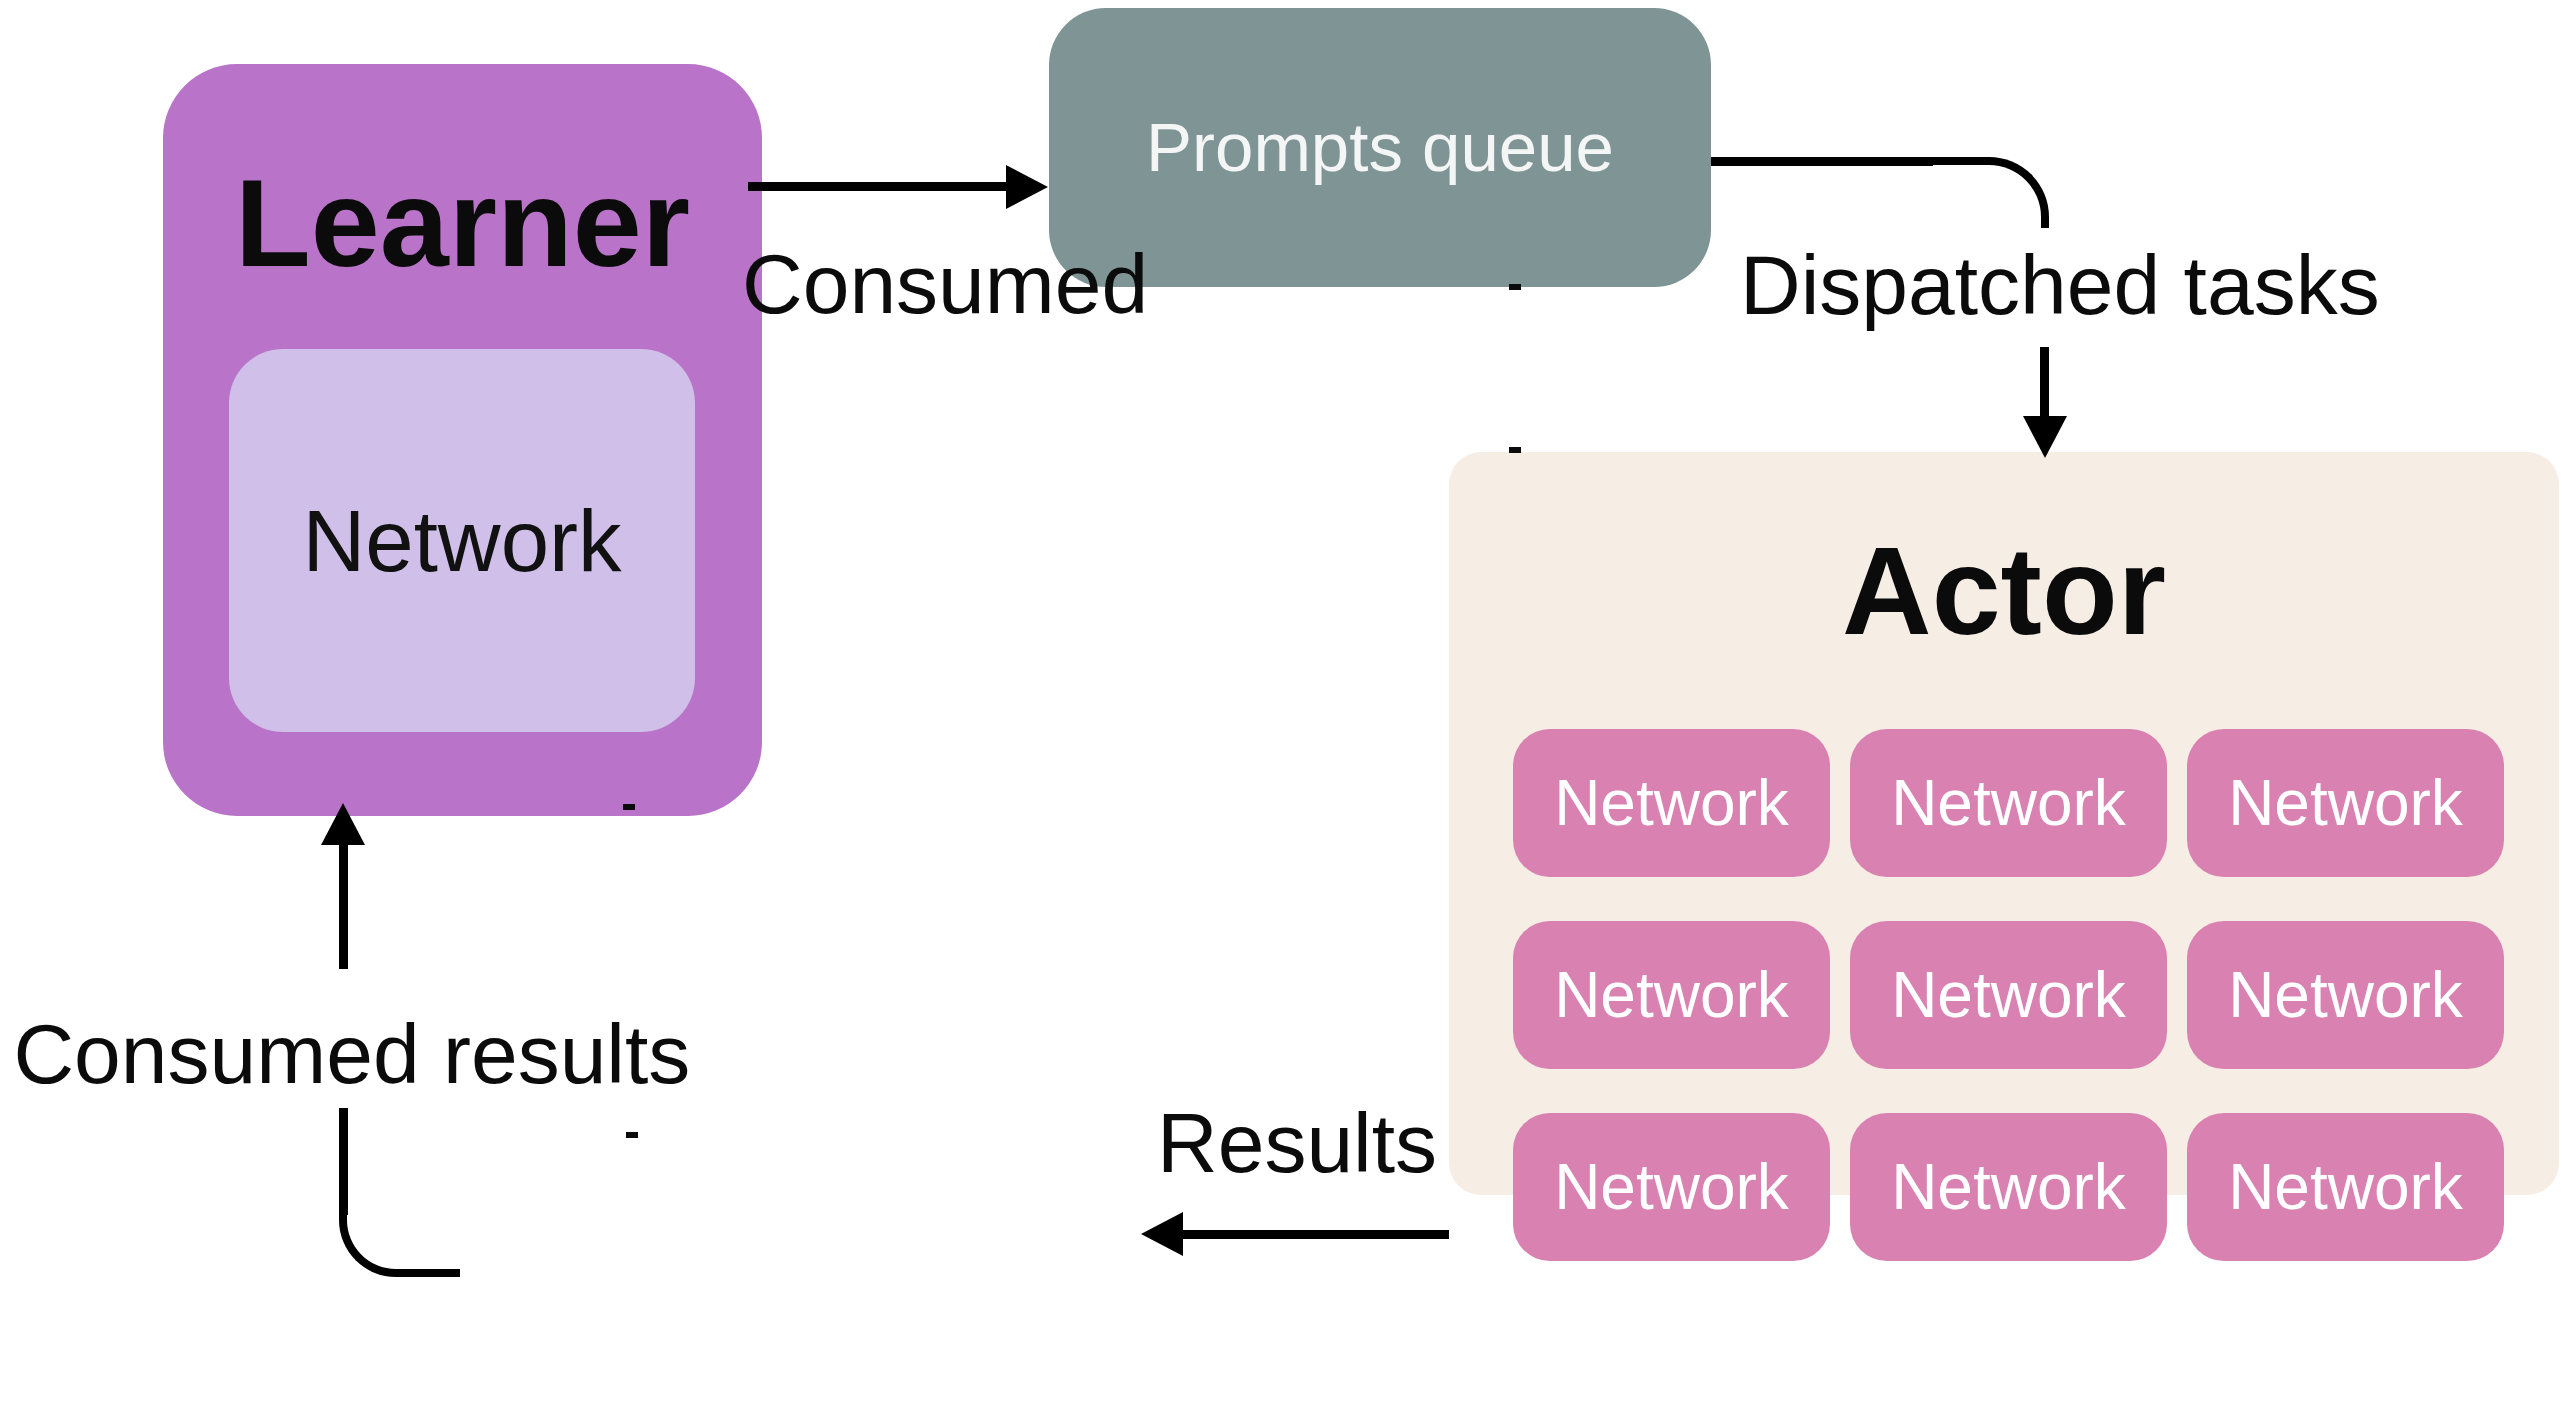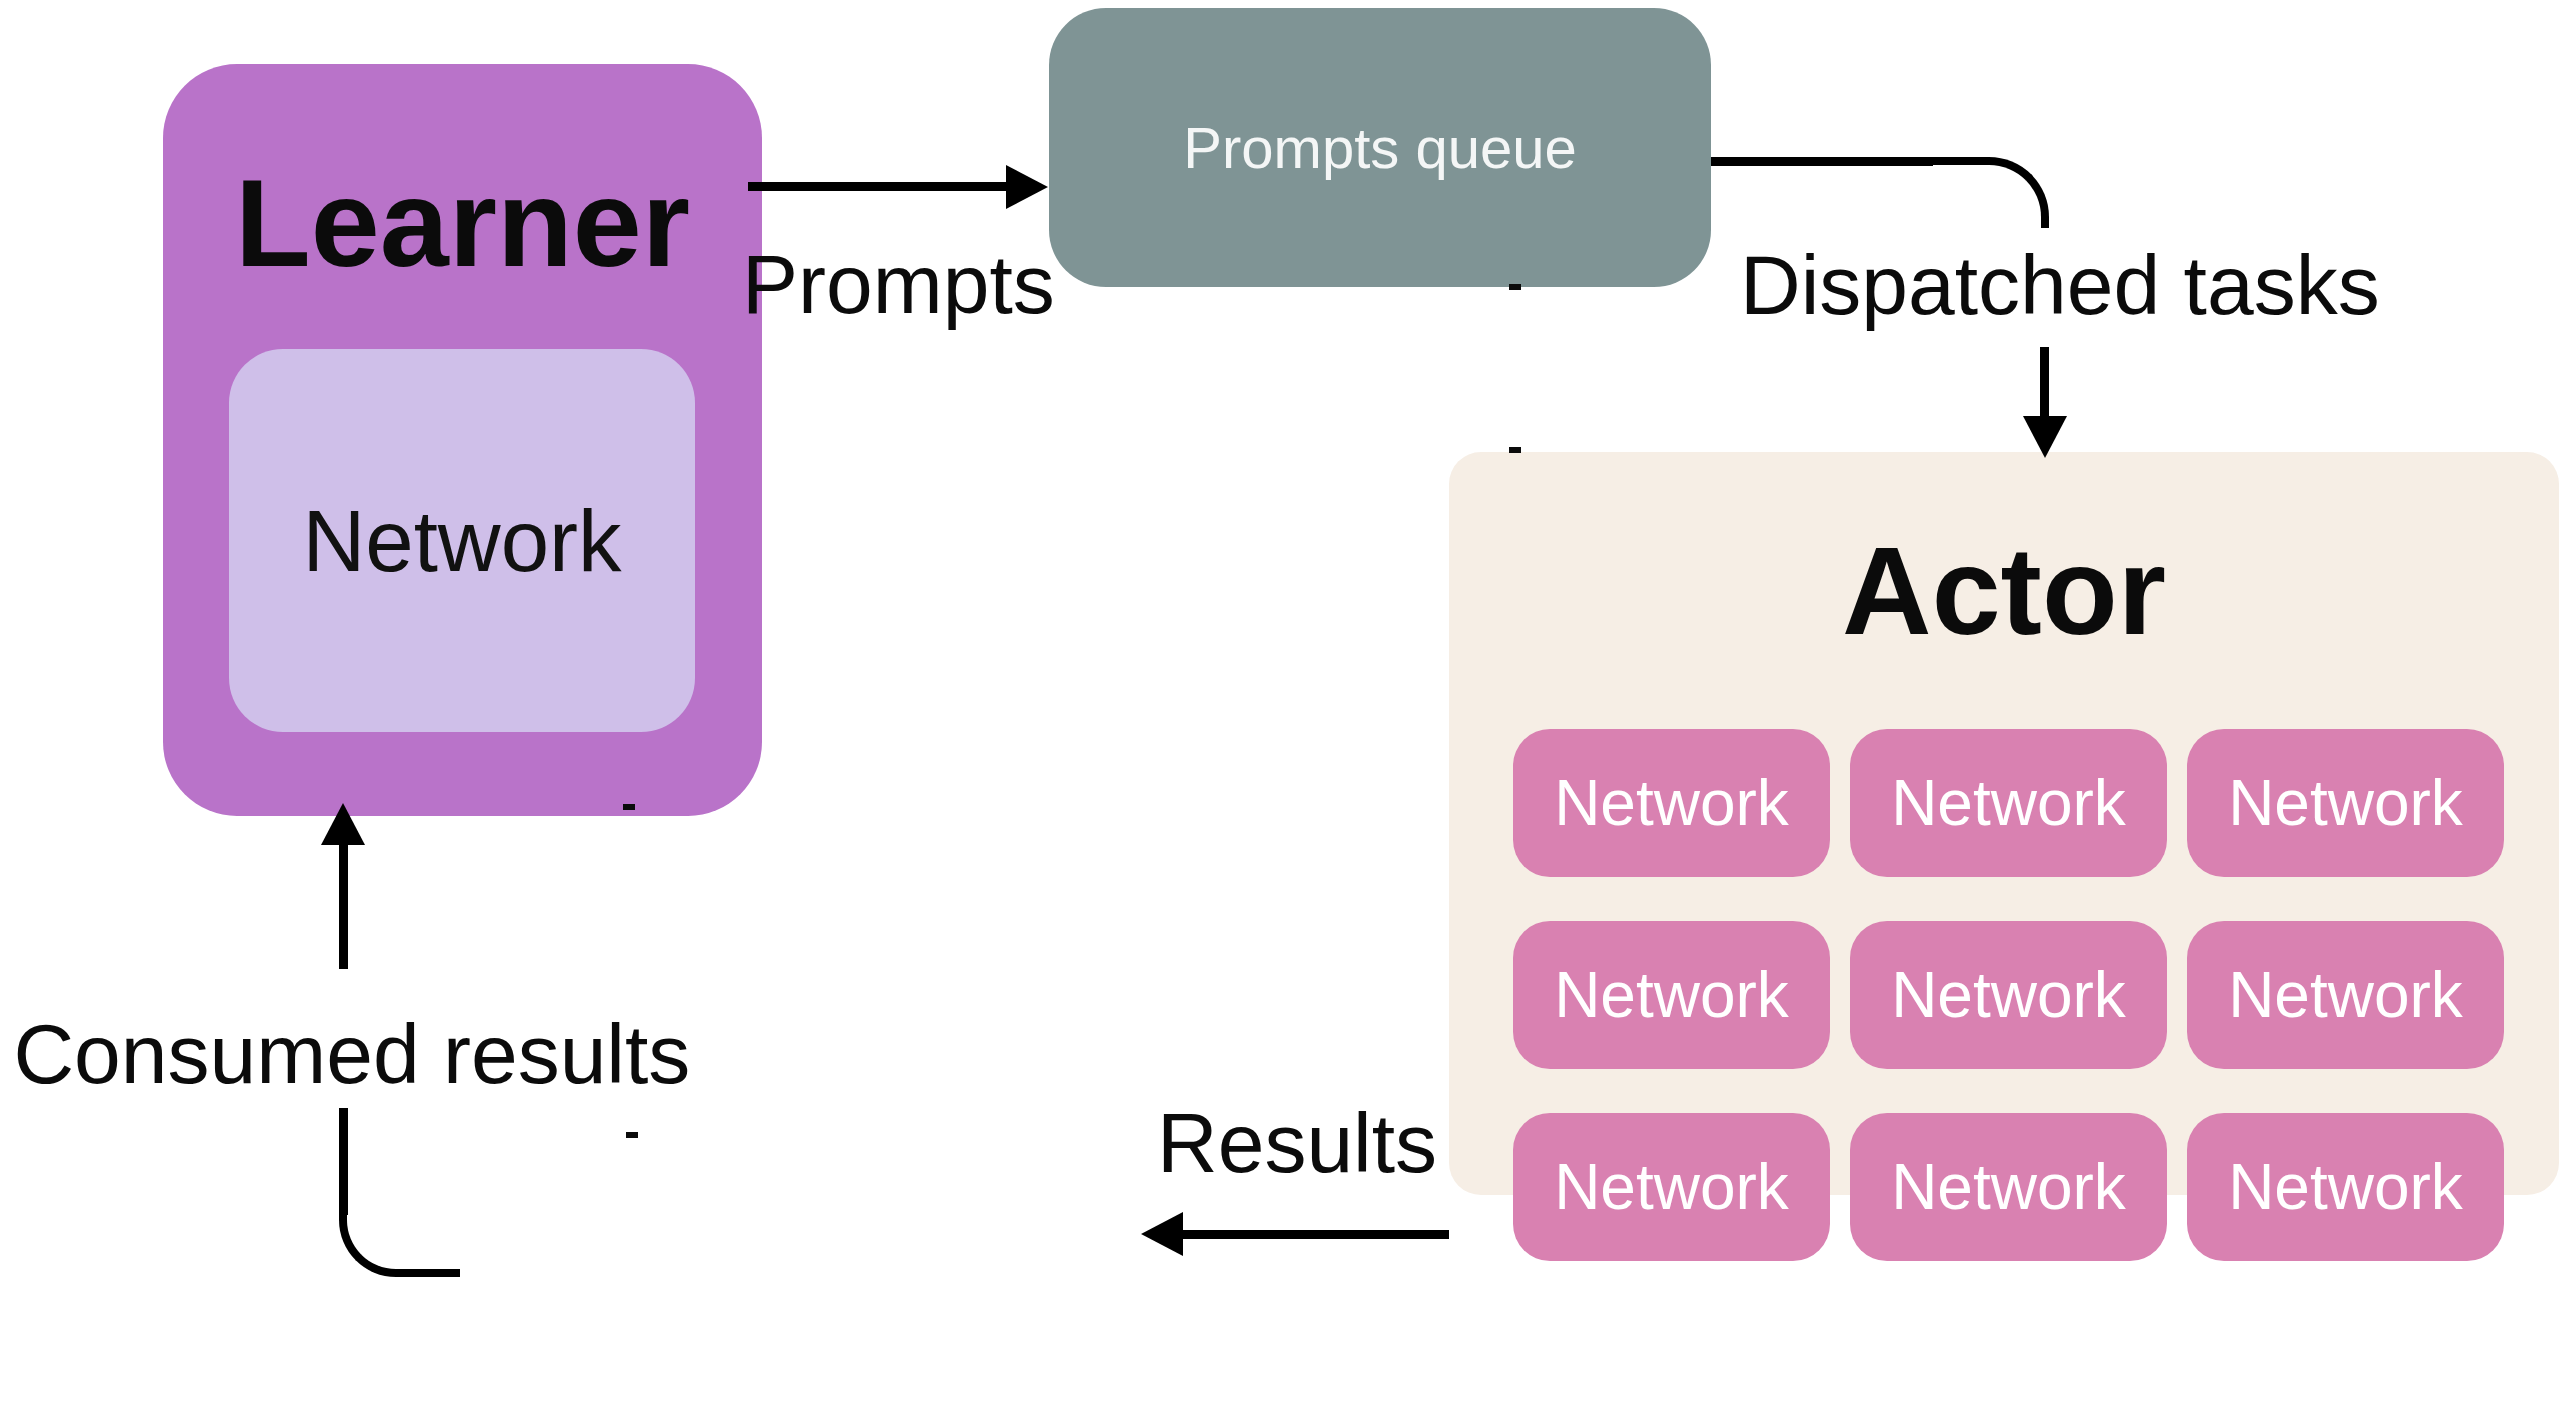--- a/index.html
+++ b/index.html
@@ -24,21 +24,21 @@
   }
   .learner-net{
     left:66px;top:285px;width:466px;height:383px;
     background:#cfbfe9;border-radius:54px;
     display:flex;align-items:center;justify-content:center;
     font-size:87px;color:#111;
   }
   .queue-box{
     background:#7f9495;border-radius:57px;
     display:flex;align-items:center;justify-content:center;
-    color:#f4f6f6;font-size:58px;
+    color:#f4f6f6;font-size:69px;
   }
   .prompts-queue{left:1049px;top:8px;width:662px;height:279px;}
   .results-queue{left:458px;top:1135px;width:678px;height:277px;}
   .actor-box{
     left:1449px;top:452px;width:1110px;height:743px;
     background:#f6eee5;border-radius:32px;
   }
   .actor-title{
     left:0;top:77px;width:100%;
     font-size:124px;font-weight:bold;color:#0b0b0b;
@@ -124,21 +124,21 @@
       <div class="net-cell">Network</div>
       <div class="net-cell">Network</div>
       <div class="net-cell">Network</div>
       <div class="net-cell">Network</div>
       <div class="net-cell">Network</div>
     </div>
   </div>
 
   <div class="abs line arrow-a-line"></div>
   <div class="abs arrow-a-head"></div>
-  <div class="abs edge-label label-prompts">Prompts</div>
+  <div class="abs edge-label label-prompts">Consumed</div>
 
   <div class="abs line conn-b-h"></div>
   <div class="abs conn-b-corner"></div>
   <div class="abs edge-label label-dispatched">Dispatched tasks</div>
   <div class="abs line conn-b-v2"></div>
   <div class="abs arrow-b-head"></div>
 
   <div class="abs edge-label label-results">Results</div>
   <div class="abs line arrow-c-line"></div>
   <div class="abs arrow-c-head"></div>

